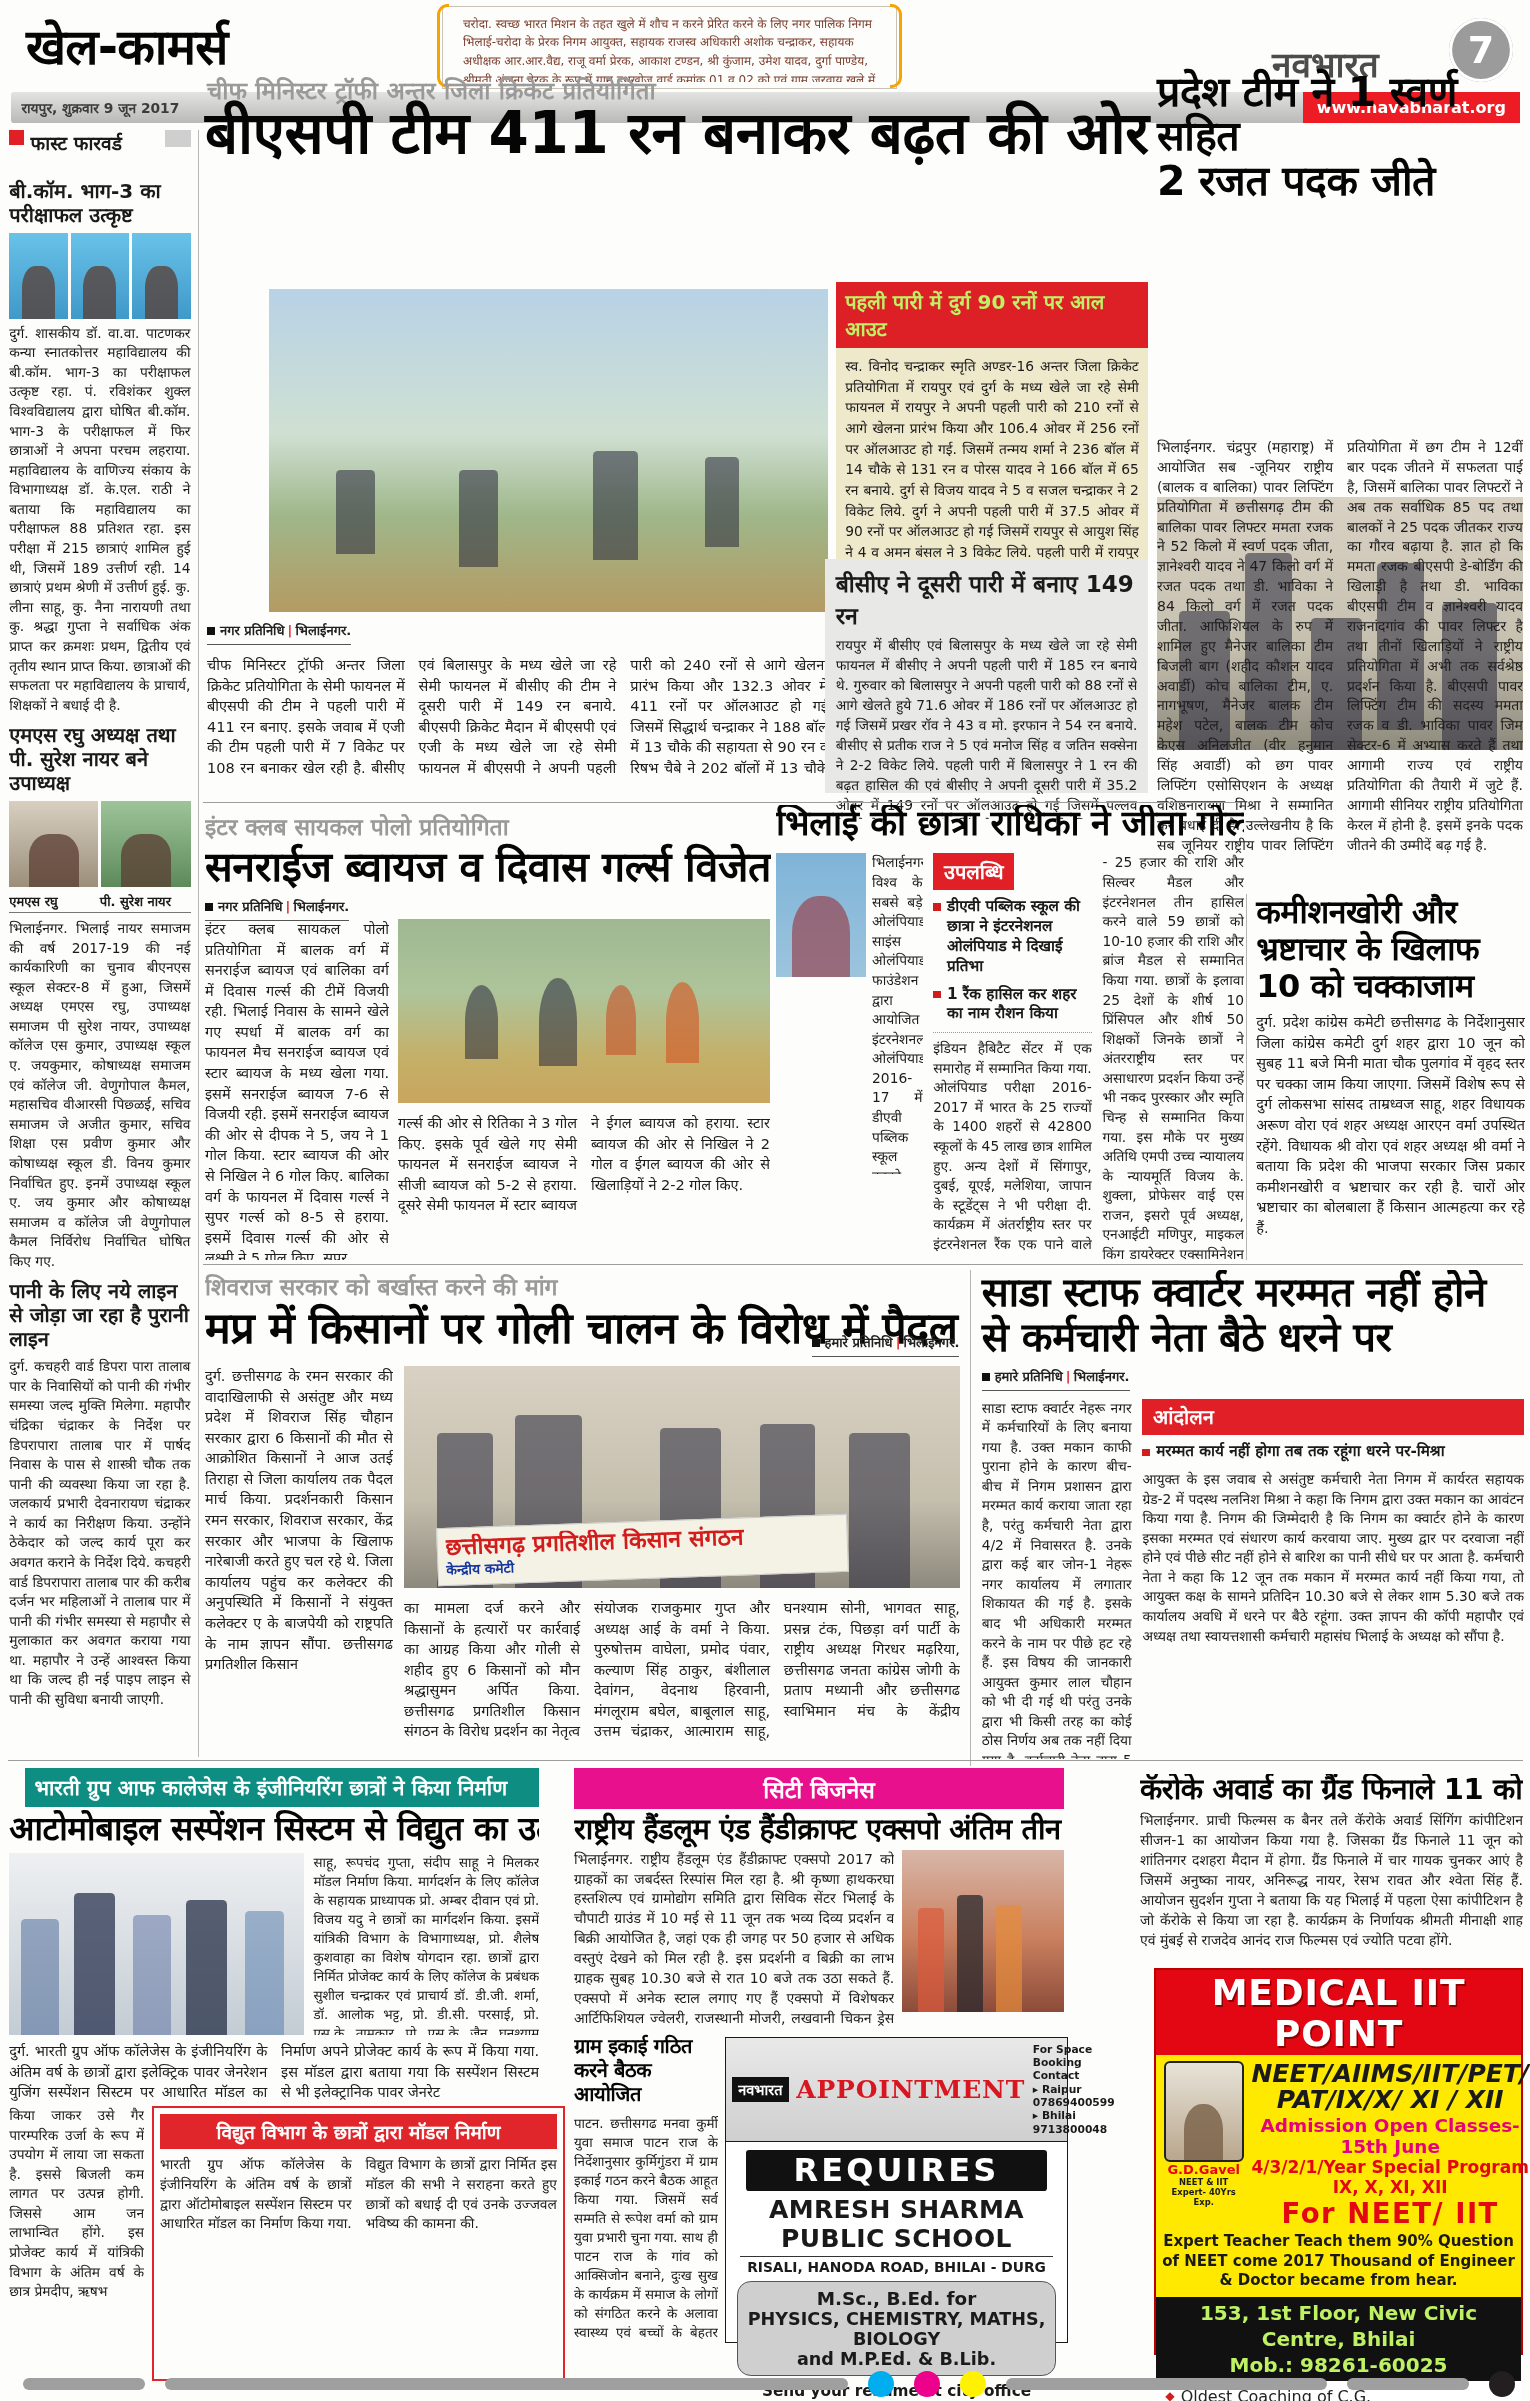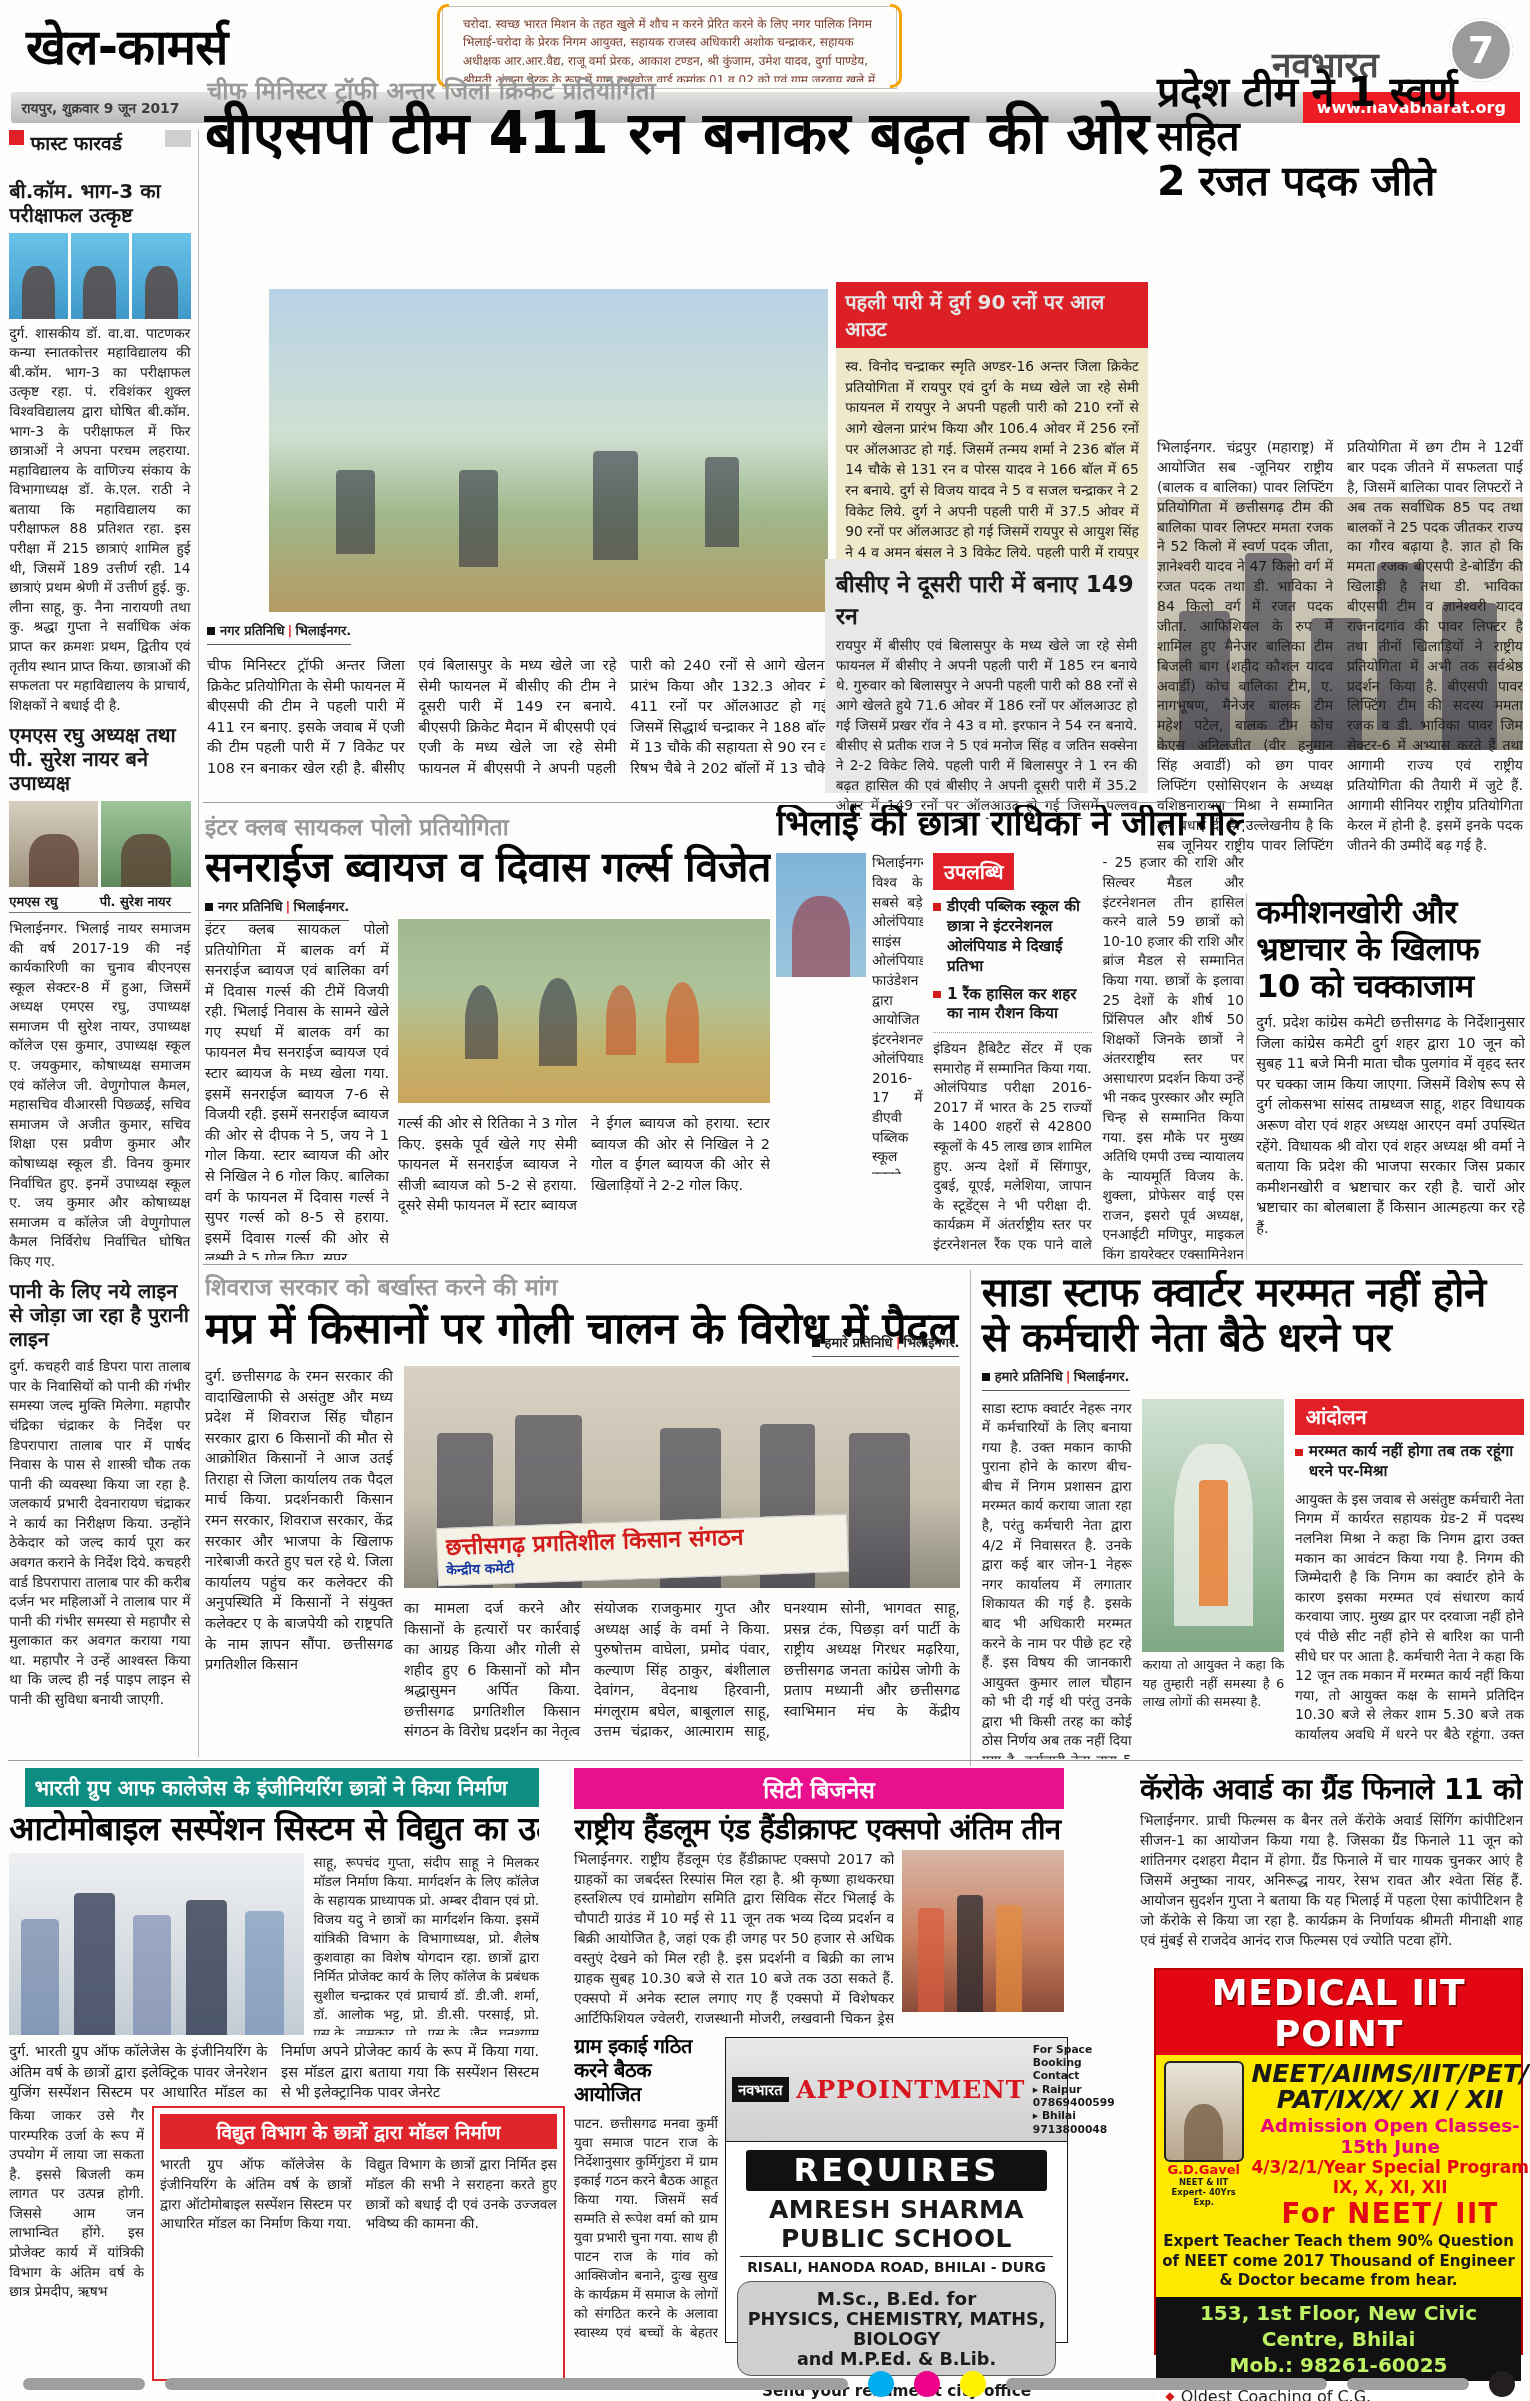--- a/index.html
+++ b/index.html
@@ -32,21 +32,21 @@
   .ph-sky { background:linear-gradient(#b8d2e6 0%, #cfe0d2 45%, #9fb78a 70%, #b59a63 100%); }
   .ph-field { background:linear-gradient(#9fb892 0%, #aec49a 40%, #c4b069 75%, #caa55e 100%); }
   .ph-room { background:linear-gradient(#d9d2c4 0%, #c5bfae 60%, #8d897c 100%); }
   .ph-studio { background:linear-gradient(#7fb4d8 0%, #9cc4dd 100%); }
   .ph-market { background:linear-gradient(#d8b6a8 0%, #c97f5e 55%, #8c4b3a 100%); }
   .figure { position:absolute; border-radius:4.6px 4.6px 0 0; background:rgba(40,40,60,.55); }
   .banner { position:absolute; left:6%; bottom:4%; width:74%; background:#f4f2e4; border:1.5px solid #ccc; padding:6.1px 7.7px; transform:rotate(-2deg); }
   .banner .l1 { color:#d31d1d; font-weight:bold; font-size:23px; line-height:1.1; white-space:nowrap; overflow:hidden; }
   .banner .l2 { color:#1535a0; font-weight:bold; font-size:13.8px; }
 
-  .redtitlebox .bar { background:#dd1f26; color:#e5e5e5; font-weight:bold; font-size:20px; padding:6.1px 9.2px; }
+  .redtitlebox .bar { background:#dd1f26; color:#bef264; font-weight:bold; font-size:20px; padding:6.1px 9.2px; }
   .redtitlebox .bd { background:#efe9cc; padding:7.7px 9.2px; font-size:13.8px; line-height:1.5; text-align:justify; overflow:hidden; }
   .graybox { background:#e8e8e6; padding:7.7px 10.7px; }
   .graybox h3 { font-size:23px; font-weight:bold; margin-bottom:4.6px; }
   .graybox .bd { font-size:13.8px; line-height:1.45; text-align:justify; overflow:hidden; }
 
   .sidebar { border-right:0.8px solid #b9b9b9; padding-right:7.7px; }
   .fflabel { display:flex; align-items:flex-start; gap:6.1px; margin-bottom:23px; }
   .fflabel .rsq { width:15.3px; height:15.3px; background:#e01f26; }
   .fflabel .t { font-size:19px; font-weight:bold; }
   .fflabel .gsq { width:26px; height:17px; background:#cfcfcf; margin-left:auto; }
@@ -274,27 +274,20 @@
     <div class="bodytext cols3" style="position:absolute;left:199px;top:328px;width:556px;height:164px;">का मामला दर्ज करने और किसानों के हत्यारों पर कार्रवाई का आग्रह किया और गोली से शहीद हुए 6 किसानों को मौन श्रद्धासुमन अर्पित किया. छत्तीसगढ प्रगतिशील किसान संगठन के विरोध प्रदर्शन का नेतृत्व संयोजक राजकुमार गुप्त और अध्यक्ष आई के वर्मा ने किया. पुरुषोत्तम वाघेला, प्रमोद पंवार, कल्याण सिंह ठाकुर, बंशीलाल देवांगन, वेदनाथ हिरवानी, मंगलूराम बघेल, बाबूलाल साहू, उत्तम चंद्राकर, आत्माराम साहू, घनश्याम सोनी, भागवत साहू, प्रसन्न टंक, पिछड़ा वर्ग पार्टी के राष्ट्रीय अध्यक्ष गिरधर मढ़रिया, छत्तीसगढ जनता कांग्रेस जोगी के प्रताप मध्यानी और छत्तीसगढ स्वाभिमान मंच के केंद्रीय महासचिव रजा अहमद ने किसानों के प्रदर्शन में शामिल हुए.</div>
   </div>
 
   <div class="abs vrule" style="left:970px;top:1270px;width:554px;height:496px;padding-left:10.7px;overflow:hidden;">
     <div class="headline" style="font-size:40px;line-height:1.12;">साडा स्टाफ क्वार्टर मरम्मत नहीं होने से कर्मचारी नेता बैठे धरने पर</div>
     <div style="margin-top:7.7px;">
       <span class="byline"><span class="sq"></span><span>हमारे प्रतिनिधि</span><span class="sep">|</span><span>भिलाईनगर.</span></span>
     </div>
     <div style="display:flex;gap:10.7px;margin-top:7.7px;">
       <div class="bodytext" style="width:150px;height:360px;font-size:13.8px;">साडा स्टाफ क्वार्टर नेहरू नगर में कर्मचारियों के लिए बनाया गया है. उक्त मकान काफी पुराना होने के कारण बीच-बीच में निगम प्रशासन द्वारा मरम्मत कार्य कराया जाता रहा है, परंतु कर्मचारी नेता द्वारा 4/2 में निवासरत है. उनके द्वारा कई बार जोन-1 नेहरू नगर कार्यालय में लगातार शिकायत की गई है. इसके बाद भी अधिकारी मरम्मत करने के नाम पर पीछे हट रहे हैं. इस विषय की जानकारी आयुक्त कुमार लाल चौहान को भी दी गई थी परंतु उनके द्वारा भी किसी तरह का कोई ठोस निर्णय अब तक नहीं दिया गया है. कर्मचारी नेता द्वारा 5 जून को आयुक्त से मिलकर आवास में मुख्य दरवाजे नहीं होने सहित कई कारणों को अवगत</div>
-      <div style="width:142px;">
-        <div class="photo" style="width:142px;height:253px;background:linear-gradient(#cfe2d2,#7fa884);">
-          <div class="figure" style="left:22%;bottom:10%;width:56%;height:72%;background:rgba(240,240,235,.75);border-radius:40% 40% 0 0;"></div>
-          <div class="figure" style="left:40%;bottom:18%;width:20%;height:50%;background:rgba(235,120,40,.8);"></div>
-        </div>
-        <div class="bodytext" style="margin-top:4.6px;height:92px;font-size:13px;">कराया तो आयुक्त ने कहा कि यह तुम्हारी नहीं समस्या है 6 लाख लोगों की समस्या है.</div>
-      </div>
       <div style="flex:1;">
         <div class="redlabel" style="display:block;">आंदोलन</div>
         <div class="bullets">
           <div class="bi">
               <span class="bsq"></span>
               <span>मरम्मत कार्य नहीं होगा तब तक रहूंगा धरने पर-मिश्रा</span>
             </div>
         </div>
         <div class="bodytext" style="height:253px;font-size:13.8px;">आयुक्त के इस जवाब से असंतुष्ट कर्मचारी नेता निगम में कार्यरत सहायक ग्रेड-2 में पदस्थ नलनिश मिश्रा ने कहा कि निगम द्वारा उक्त मकान का आवंटन किया गया है. निगम की जिम्मेदारी है कि निगम का क्वार्टर होने के कारण इसका मरम्मत एवं संधारण कार्य करवाया जाए. मुख्य द्वार पर दरवाजा नहीं होने एवं पीछे सीट नहीं होने से बारिश का पानी सीधे घर पर आता है. कर्मचारी नेता ने कहा कि 12 जून तक मकान में मरम्मत कार्य नहीं किया गया, तो आयुक्त कक्ष के सामने प्रतिदिन 10.30 बजे से लेकर शाम 5.30 बजे तक कार्यालय अवधि में धरने पर बैठे रहूंगा. उक्त ज्ञापन की कॉपी महापौर एवं अध्यक्ष तथा स्वायत्तशासी कर्मचारी महासंघ भिलाई के अध्यक्ष को सौंपा है.</div>
       </div>

